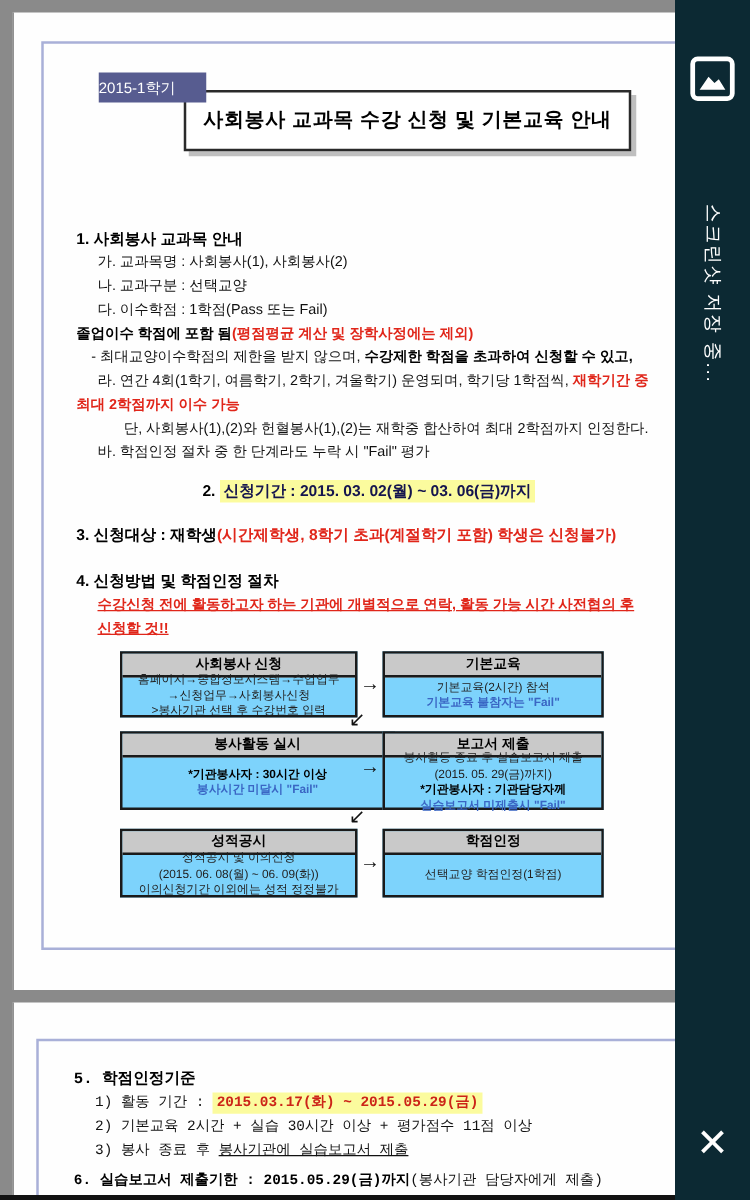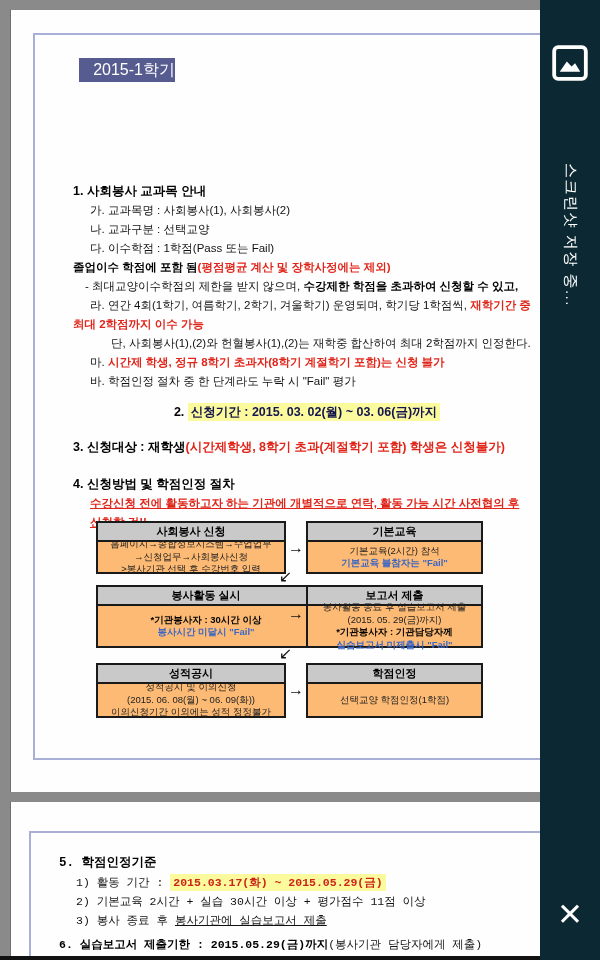--- a/index.html
+++ b/index.html
@@ -10,50 +10,50 @@
     color:#111;
   }
   .page{position:absolute;left:10px;width:530px;background:#fefefe;overflow:hidden;border-left:1px solid #6f6f6f;}
   .page1{top:10px;height:782px;}
   .page2{top:802px;height:200px;font-family:Liberation Mono, monospace;}
   .frame{position:absolute;border:2px solid #a9b0d8;background:transparent;}
   .page1 .frame{left:22px;top:23px;width:540px;height:723px;}
   .page2 .frame{left:18px;top:29px;width:544px;height:220px;}
 
   .semester-badge{
-    position:absolute;left:68px;top:48px;width:96px;height:24px;z-index:3;
-    background:#575c90;color:#fff;font-size:16px;
-    display:flex;align-items:center;justify-content:flex-end;
+    position:absolute;left:68px;top:48px;width:86px;height:24px;z-index:3;
+    background:#575c90;color:#fff;font-size:12px;
+    display:flex;align-items:center;justify-content:flex-start;
   }
   .title-box{
     position:absolute;left:136px;top:62px;width:354px;height:45px;z-index:2;
     background:#fff;border:2px solid #2a2a2a;box-shadow:4px 4px 0 #bfbfbf;
     display:flex;align-items:center;justify-content:center;
     font-weight:bold;font-size:16px;letter-spacing:0.5px;color:#000;
   }
 
-  .content{position:absolute;left:62px;top:172px;width:468px;font-size:11.5px;}
+  .content{position:absolute;left:50px;top:172px;width:468px;font-size:11.5px;}
   .line{line-height:19px;white-space:nowrap;}
   .h{font-weight:bold;font-size:12.5px;color:#000;}
   .ind1{padding-left:17px;}
   .ind-dash{padding-left:12px;}
   .ind-dan{padding-left:38px;}
   .b{font-weight:bold;color:#000;}
   .red{color:#e0261a;font-weight:bold;}
   .redb{color:#e0261a;font-weight:bold;}
   .warn{color:#e0261a;font-weight:bold;text-decoration:underline;padding-left:17px;}
   .hl-navy{background:#fbfb9e;color:#15154e;font-weight:bold;padding:2px 3px;}
   .hl-red{background:#fbfb9e;color:#cc2418;font-weight:bold;padding:2px 3px;}
   .gap-s2{margin-top:12px;text-align:center;}
   .gap-s3{margin-top:16px;}
   .gap-s4{margin-top:18px;}
   .ul{text-decoration:underline;}
 
   .flow{position:absolute;left:0;top:511px;width:530px;height:210px;}
-  .fbox{position:absolute;border:2px solid #1a1a1a;background:#fdba74;box-sizing:border-box;}
+  .fbox{position:absolute;border:2px solid #1a1a1a;background:#7dd3fc;box-sizing:border-box;}
   .fh{background:#c9c9c9;border-bottom:2px solid #1a1a1a;font-weight:bold;font-size:11px;
       text-align:center;height:17px;line-height:16px;color:#000;}
   .fb{display:flex;flex-direction:column;justify-content:center;align-items:center;
       font-size:9.5px;line-height:12.5px;text-align:center;color:#222;
       height:calc(100% - 19px);white-space:nowrap;}
   .blue{color:#3a66c4;font-weight:bold;}
   .arrow{position:absolute;font-size:16px;color:#111;line-height:14px;}
   .box1{left:85px;top:0;width:190px;height:53px;}
   .box2{left:295px;top:0;width:177px;height:53px;}
   .box3{left:85px;top:64px;width:220px;height:63px;}
@@ -85,32 +85,34 @@
 </style>
 </head>
 <body>
 
 <div class="page page1">
   <div class="frame"></div>
 
   <div class="semester-badge">
     <span>2015-1학기</span>
   </div>
+  <div class="title-box">
+    <span>사회봉사 교과목 수강 신청 및 기본교육 안내</span>
+  </div>
 
   <div class="content">
     <div class="line h">1. 사회봉사 교과목 안내</div>
     <div class="line ind1">가. 교과목명 : 사회봉사(1), 사회봉사(2)</div>
     <div class="line ind1">나. 교과구분 : 선택교양</div>
     <div class="line ind1">다. 이수학점 : 1학점(Pass 또는 Fail)</div>
     <div class="line"><span class="b">졸업이수 학점에 포함 됨</span><span class="redb">(평점평균 계산 및 장학사정에는 제외)</span></div>
     <div class="line ind-dash"><span>- 최대교양이수학점의 제한을 받지 않으며, </span><span class="b">수강제한 학점을 초과하여 신청할 수 있고,</span></div>
     <div class="line ind1"><span>라. 연간 4회(1학기, 여름학기, 2학기, 겨울학기) 운영되며, 학기당 1학점씩, </span><span class="red">재학기간 중</span></div>
     <div class="line"><span class="red">최대 2학점까지 이수 가능</span></div>
     <div class="line ind-dan">단, 사회봉사(1),(2)와 헌혈봉사(1),(2)는 재학중 합산하여 최대 2학점까지 인정한다.</div>
-    <div class="line ind1"><span>마. </span><span class="red">시간제 학생, 정규 8학기 초과자(8학기 계절학기 포함)는 신청 불가</span></div>
     <div class="line ind1">바. 학점인정 절차 중 한 단계라도 누락 시 "Fail" 평가</div>
 
     <div class="line h gap-s2"><span>2. </span><span class="hl-navy">신청기간 : 2015. 03. 02(월) ~ 03. 06(금)까지</span></div>
 
     <div class="line h gap-s3"><span>3. 신청대상 : 재학생</span><span class="redb">(시간제학생, 8학기 초과(계절학기 포함) 학생은 신청불가)</span></div>
 
     <div class="line h gap-s4">4. 신청방법 및 학점인정 절차</div>
     <div class="line warn">수강신청 전에 활동하고자 하는 기관에 개별적으로 연락, 활동 가능 시간 사전협의 후</div>
     <div class="line warn">신청할 것!!</div>
   </div>

